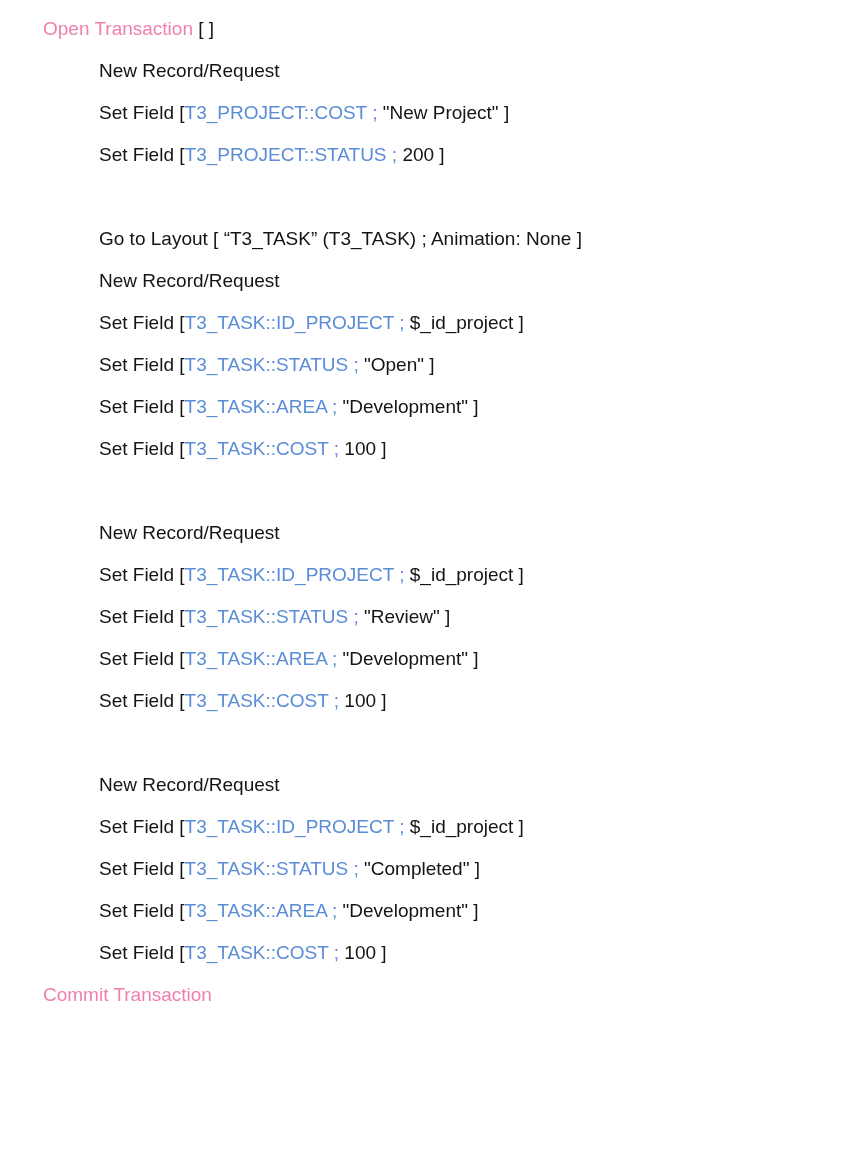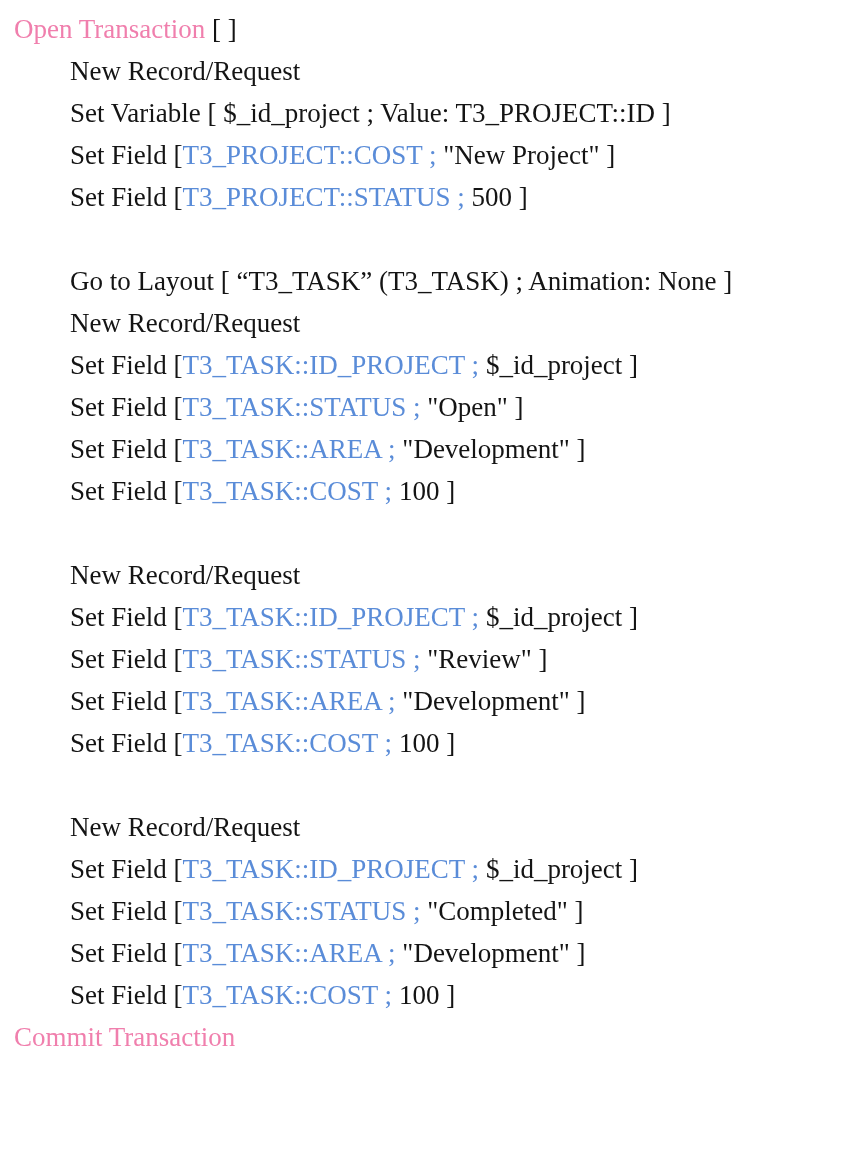--- a/index.html
+++ b/index.html
@@ -14,45 +14,45 @@
     padding: 0;
     background: var(--bg);
   }
   body {
     width: 866px;
     height: 1152px;
     overflow: hidden;
   }
   .listing {
     padding: 8px 0 0 14px;
-    font-family: Liberation Serif, serif;
-    font-size: 27px;
+    font-family: Liberation Sans, sans-serif;
+    font-size: 19px;
     line-height: 42px;
     color: var(--ink);
+    margin-left: 29px;
   }
   .line {
     height: 42px;
     white-space: pre;
   }
   .line.indented {
     padding-left: 56px;
   }
   .seg-pink  { color: var(--pink); }
   .seg-blue  { color: var(--blue); }
   .seg-black { color: var(--ink); }
 </style>
 </head>
 <body>
 
 <main class="listing" id="listing">
     <div class="line"><span class="seg-pink">Open Transaction</span><span class="seg-black"> [ ]</span></div>
     <div class="line indented"><span class="seg-black">New Record/Request</span></div>
-    <div class="line indented"><span class="seg-black">Set Variable [ $_id_project ; Value: T3_PROJECT::ID ]</span></div>
     <div class="line indented"><span class="seg-black">Set Field [</span><span class="seg-blue">T3_PROJECT::COST ;</span><span class="seg-black"> "New Project" ]</span></div>
-    <div class="line indented"><span class="seg-black">Set Field [</span><span class="seg-blue">T3_PROJECT::STATUS ;</span><span class="seg-black"> 500 ]</span></div>
+    <div class="line indented"><span class="seg-black">Set Field [</span><span class="seg-blue">T3_PROJECT::STATUS ;</span><span class="seg-black"> 200 ]</span></div>
     <div class="line indented"></div>
     <div class="line indented"><span class="seg-black">Go to Layout [ “T3_TASK” (T3_TASK) ; Animation: None ]</span></div>
     <div class="line indented"><span class="seg-black">New Record/Request</span></div>
     <div class="line indented"><span class="seg-black">Set Field [</span><span class="seg-blue">T3_TASK::ID_PROJECT ;</span><span class="seg-black"> $_id_project ]</span></div>
     <div class="line indented"><span class="seg-black">Set Field [</span><span class="seg-blue">T3_TASK::STATUS ;</span><span class="seg-black"> "Open" ]</span></div>
     <div class="line indented"><span class="seg-black">Set Field [</span><span class="seg-blue">T3_TASK::AREA ;</span><span class="seg-black"> "Development" ]</span></div>
     <div class="line indented"><span class="seg-black">Set Field [</span><span class="seg-blue">T3_TASK::COST ;</span><span class="seg-black"> 100 ]</span></div>
     <div class="line indented"></div>
     <div class="line indented"><span class="seg-black">New Record/Request</span></div>
     <div class="line indented"><span class="seg-black">Set Field [</span><span class="seg-blue">T3_TASK::ID_PROJECT ;</span><span class="seg-black"> $_id_project ]</span></div>

